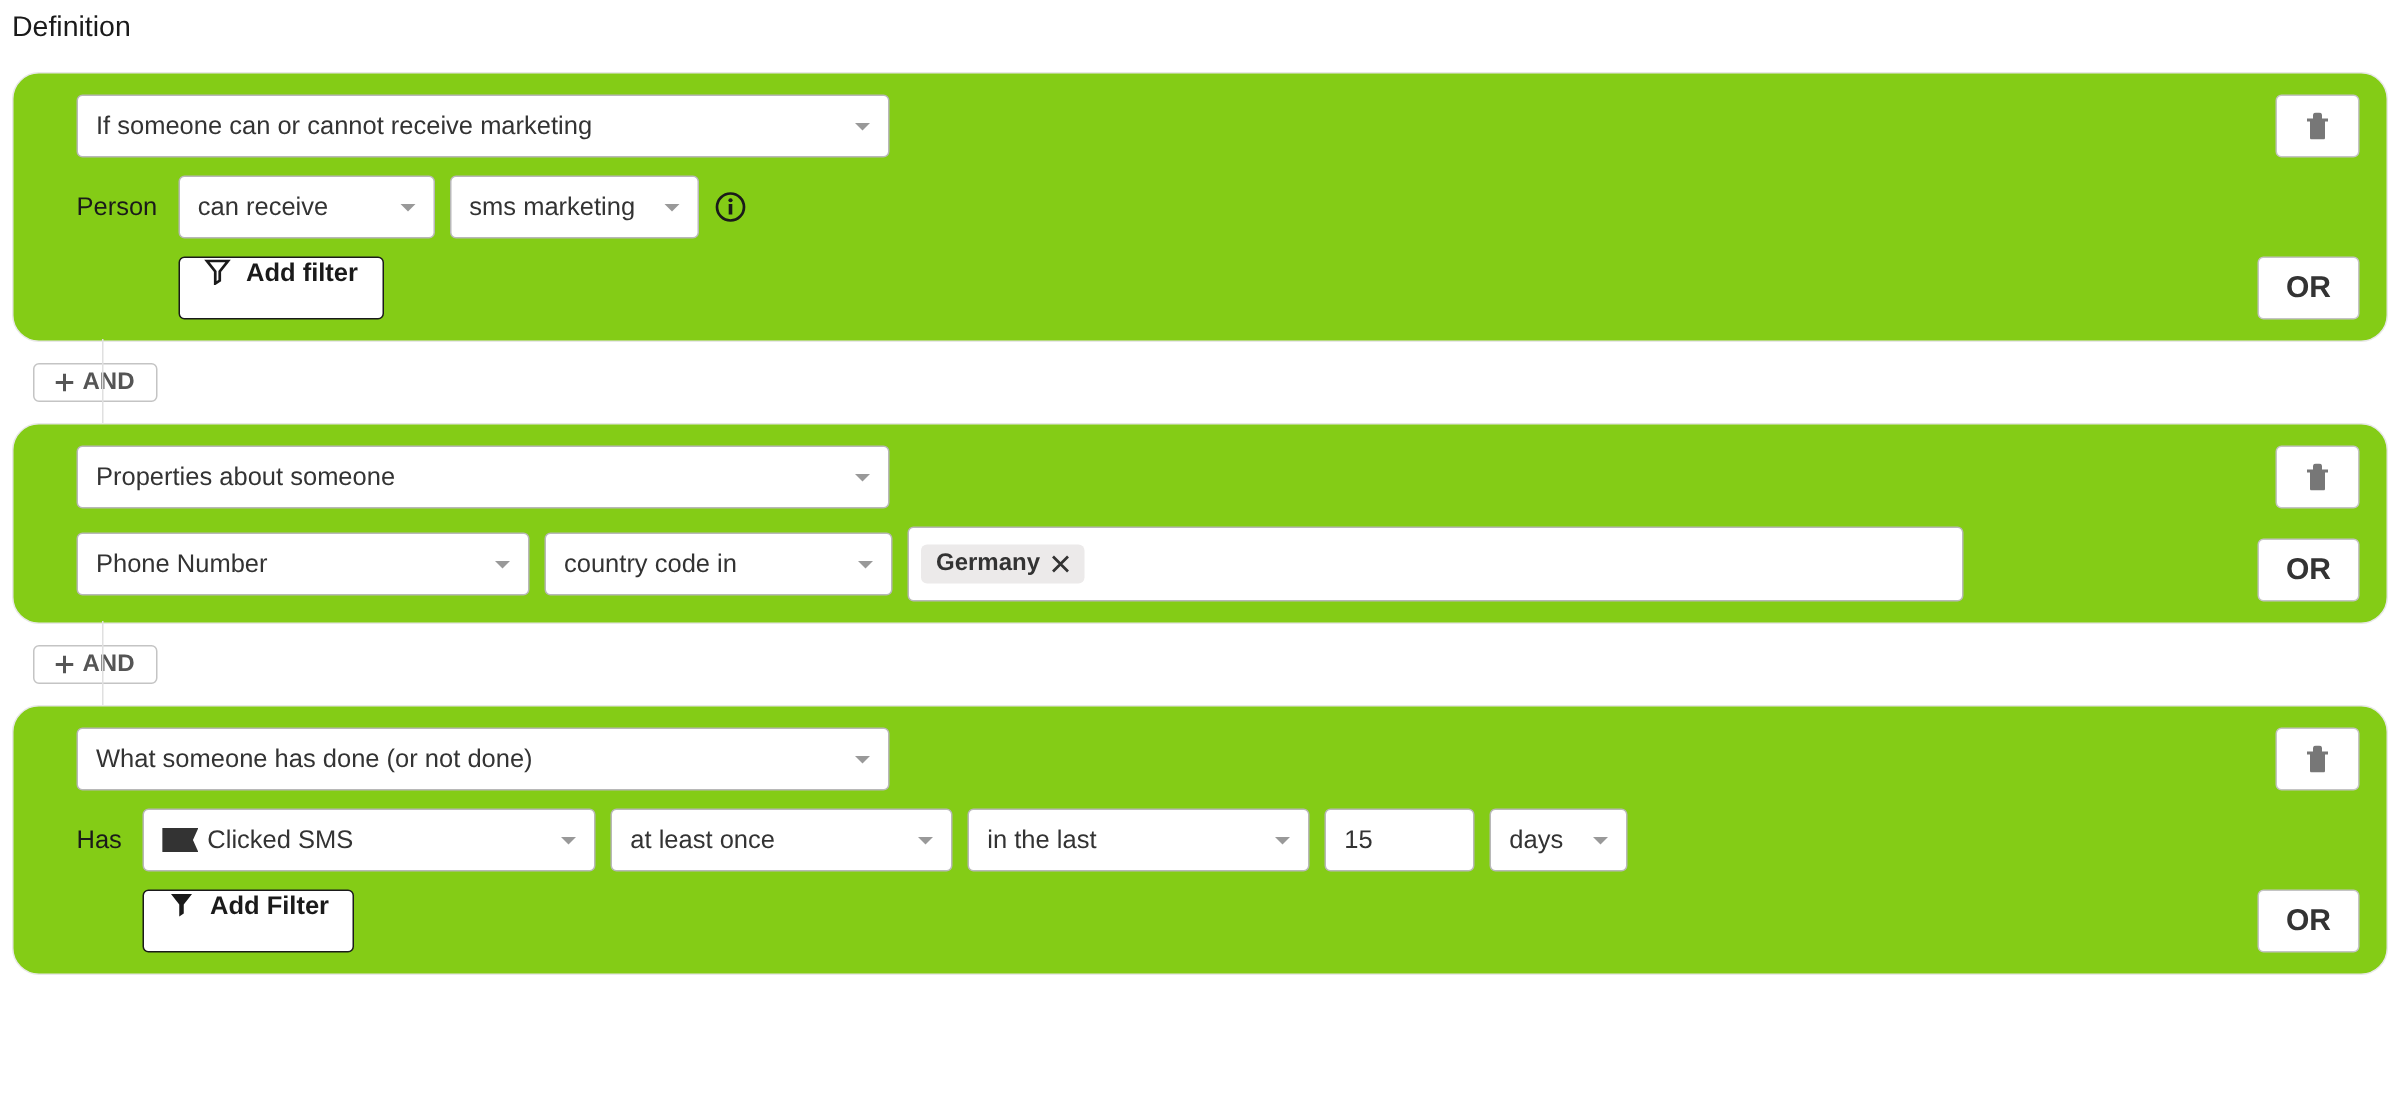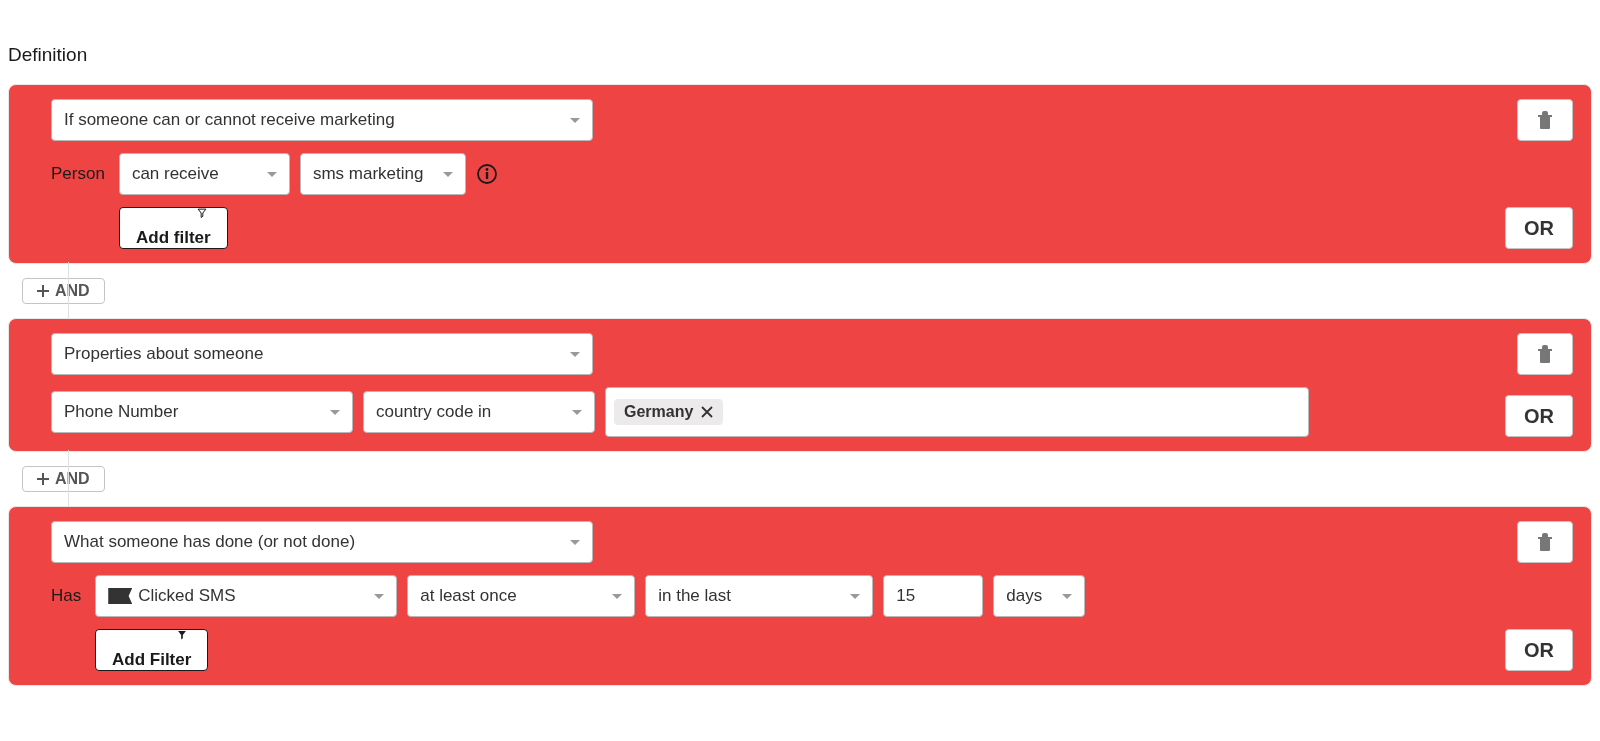--- a/index.html
+++ b/index.html
@@ -8,29 +8,28 @@
     background: #fff;
     padding: 8px 8px 8px 8px;
     color: #1a1a1a;
     font-size: 17px;
   }
   .title {
     font-size: 19px;
     color: #1a1a1a;
     margin-bottom: 18px;
     font-weight: 400;
-    margin-top: 36px;
   }
 
   .card {
     border: 1px solid #e8e8e8;
-    border-radius: 8px;
+    border-radius: 18px;
     padding: 14px 18px 14px 42px;
     position: relative;
-    background: #ef4444;
+    background: #84cc16;
   }
 
   .card-row {
     display: flex;
     align-items: center;
     gap: 10px;
     margin-bottom: 12px;
     flex-wrap: wrap;
   }
   .card-row:last-child { margin-bottom: 0; }
@@ -77,32 +76,31 @@
     height: 42px;
     padding: 0 18px;
     background: #fff;
     cursor: pointer;
     font-weight: 700;
     color: #333;
     font-size: 20px;
   }
   .btn-filter {
     display: inline-flex;
-    align-items: flex-end;
+    align-items: flex-start;
     border: 1px solid #1a1a1a;
     border-radius: 4px;
     height: 42px;
     padding: 0 16px;
     background: #fff;
     cursor: pointer;
     font-weight: 600;
     color: #1a1a1a;
     font-size: 17px;
     gap: 10px;
-    flex-direction: column;
   }
   .btn-and {
     display: inline-flex;
     align-items: center;
     border: 1px solid #c4c4c4;
     border-radius: 4px;
     height: 26px;
     padding: 0 14px;
     background: #fff;
     cursor: pointer;

